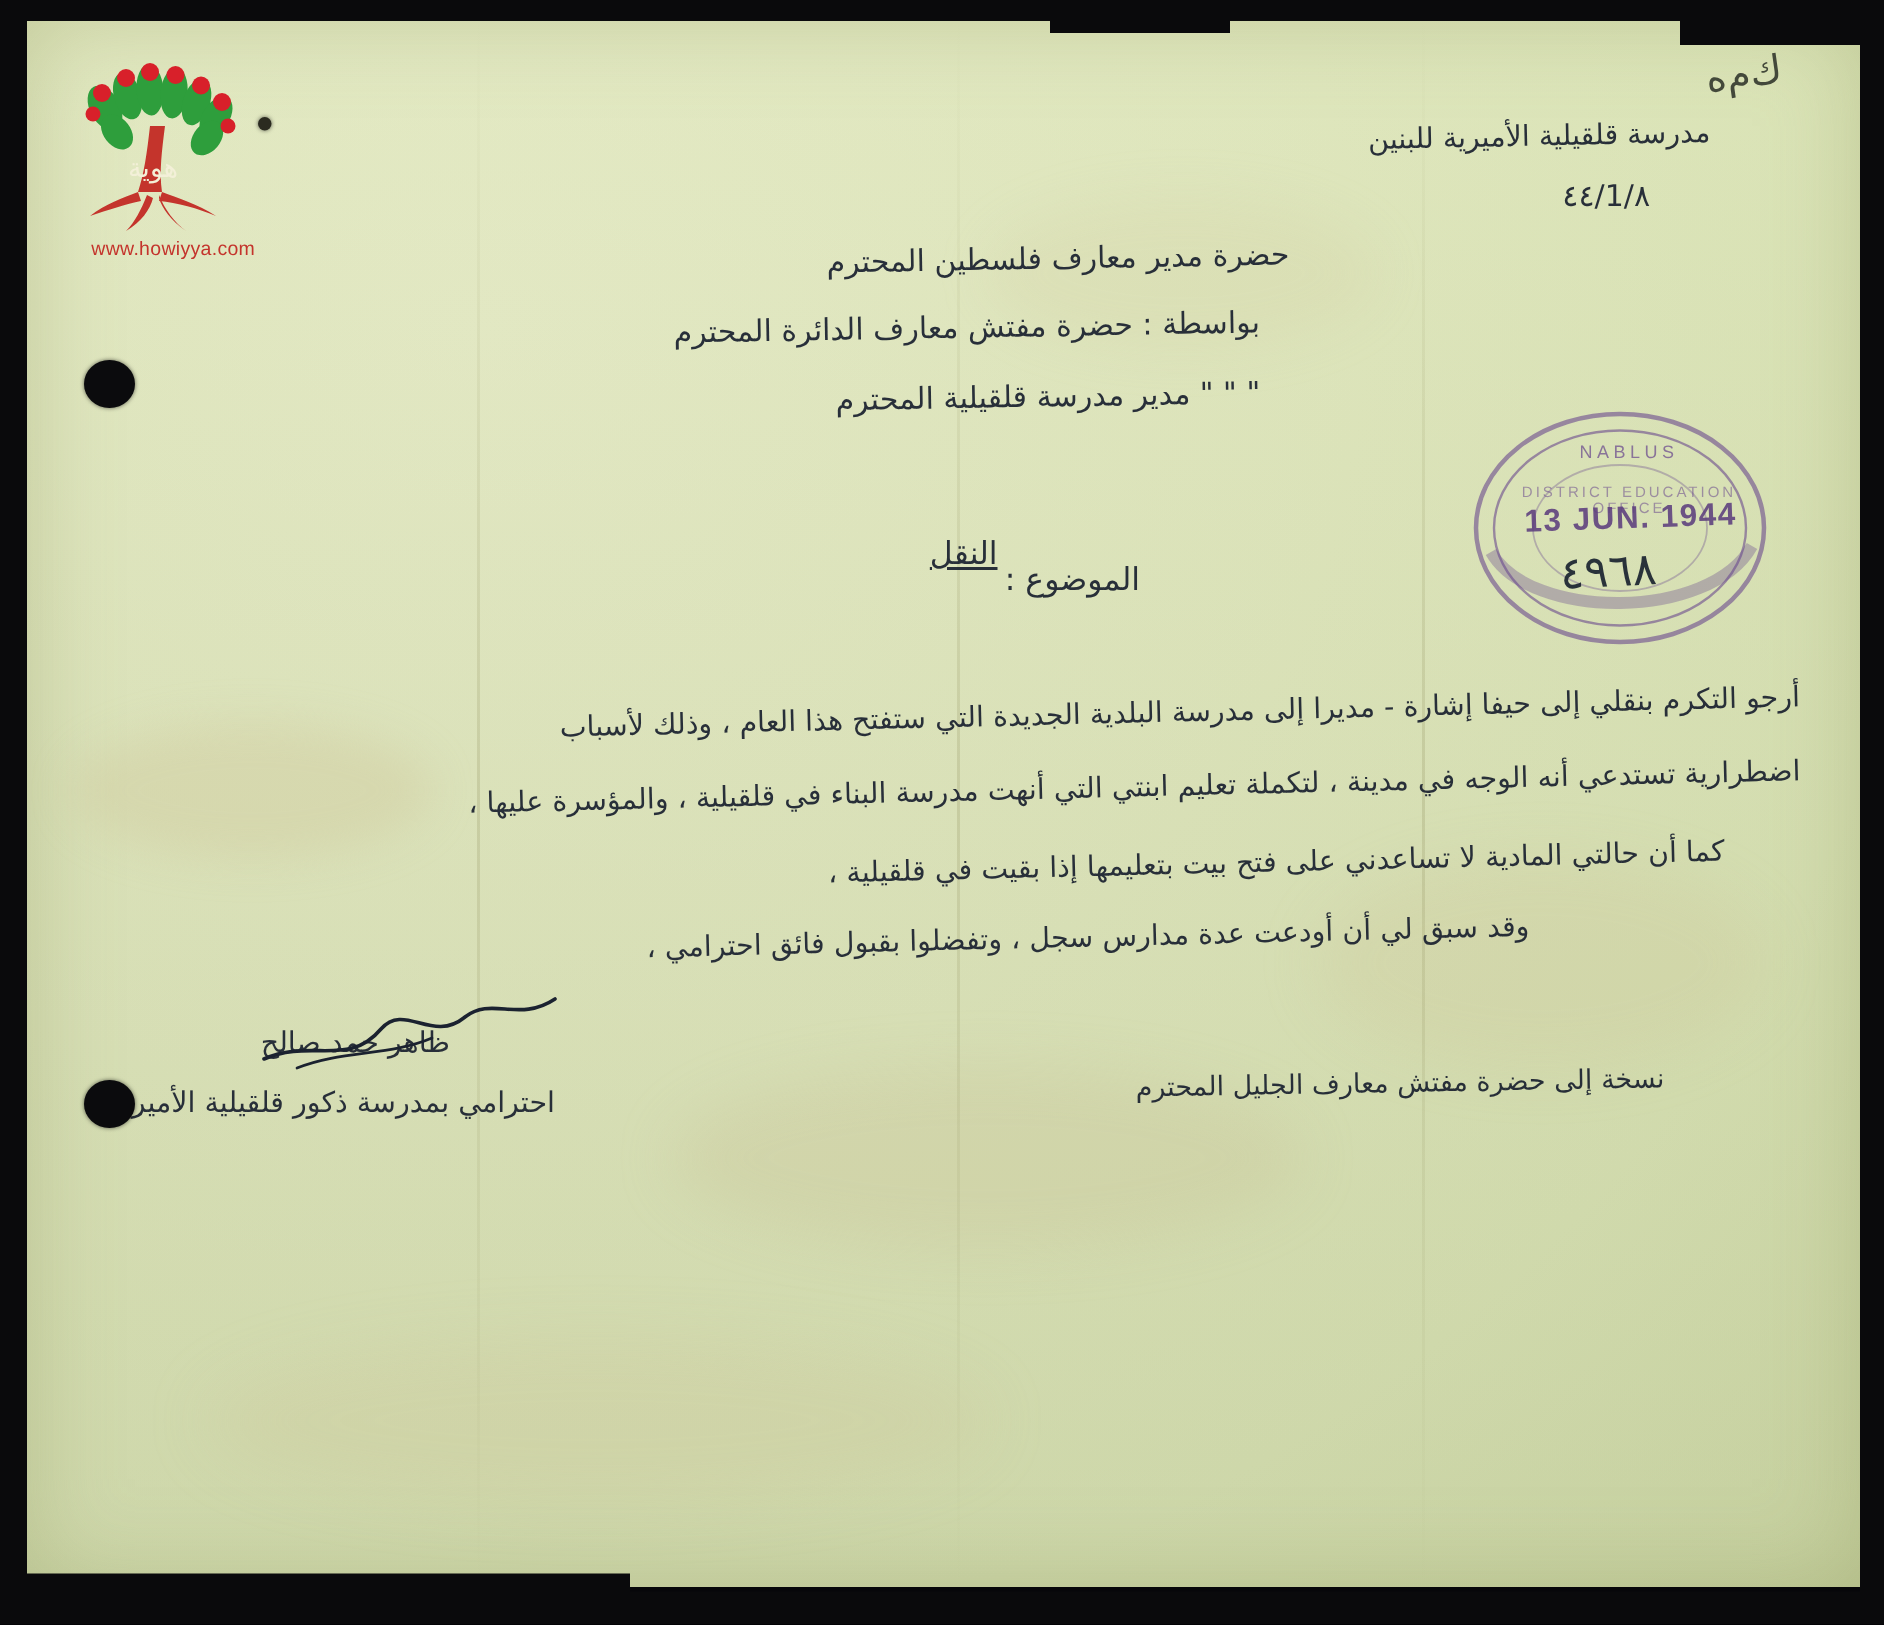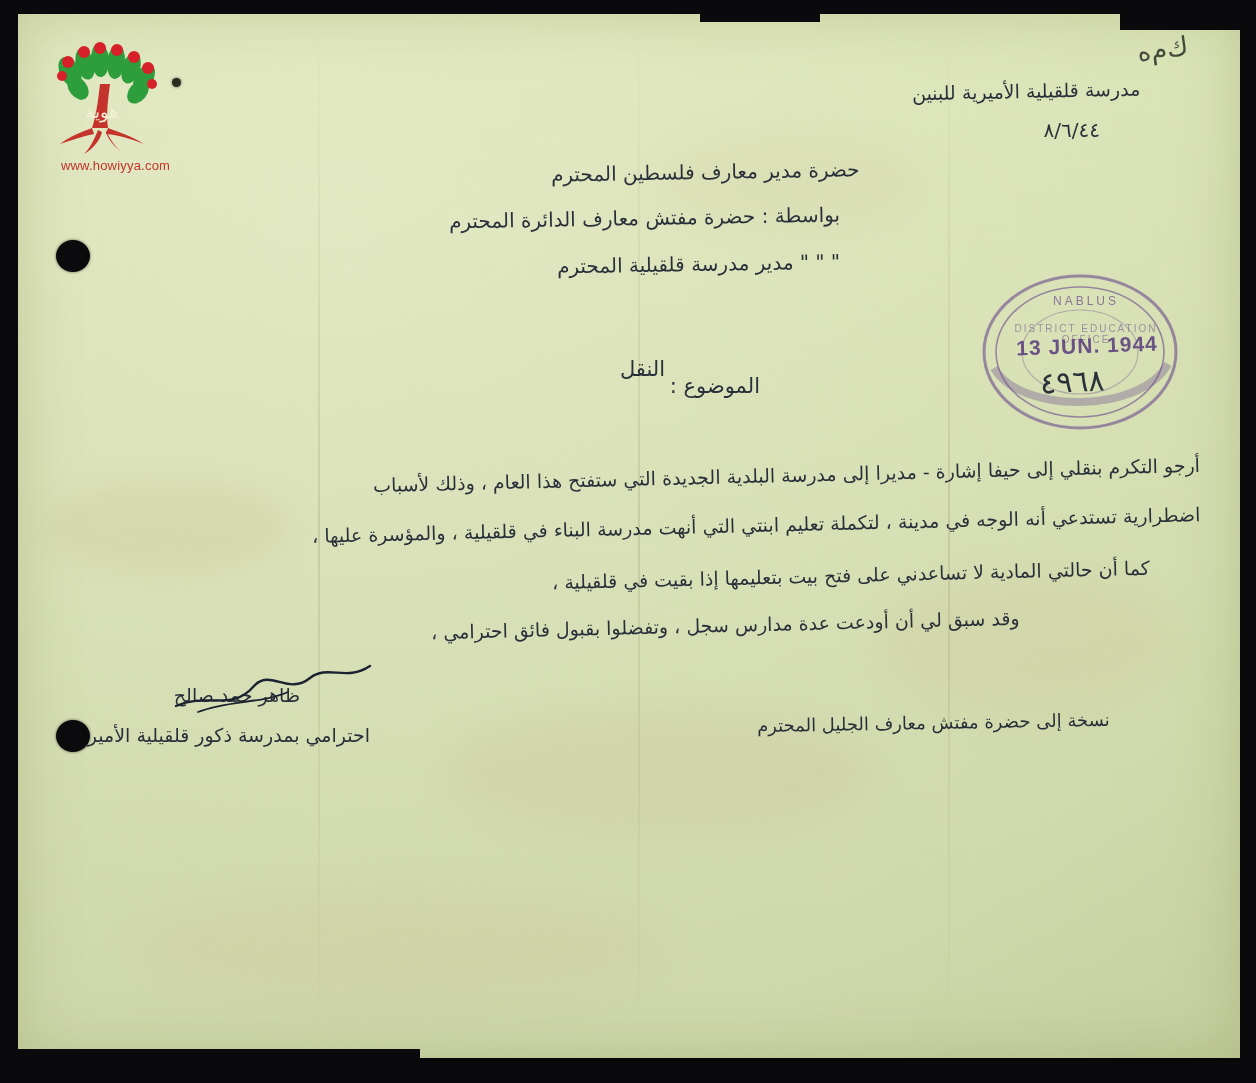--- a/index.html
+++ b/index.html
@@ -252,28 +252,28 @@
         </g>
 
         <text x="64" y="86" font-family="DejaVu Sans, sans-serif" font-size="18" fill="#f3f0d8" text-anchor="middle">هوية</text>
       </svg>
       <div class="logo-url">www.howiyya.com</div>
     </div>
 
     <div class="archive-mark">ك‌م‌ه</div>
 
     <div class="arabic a-header" style="right:100px; top:68px;">مدرسة قلقيلية الأميرية للبنين</div>
-    <div class="arabic a-date" style="right:140px; top:106px;">٨/٦/٤٤</div>
+    <div class="arabic a-date" style="right:140px; top:106px;">٨/1/٤٤</div>
 
     <div class="arabic a-addr" style="right:380px; top:148px;">حضرة مدير معارف فلسطين المحترم</div>
     <div class="arabic a-addr" style="right:400px; top:194px;">بواسطة : حضرة مفتش معارف الدائرة المحترم</div>
     <div class="arabic a-addr" style="right:400px; top:240px;">"        "      "      مدير مدرسة قلقيلية المحترم</div>
 
     <div class="arabic a-subject" style="right:480px; top:326px;margin-top:36px;">الموضوع :</div>
-    <div class="arabic a-subject" style="right:575px; top:345px;">النقل</div>
+    <div class="arabic a-subject" style="right:575px; top:345px;text-decoration:underline;">النقل</div>
 
     <div class="arabic a-body" style="right:40px; top:452px;">أرجو التكرم بنقلي إلى حيفا إشارة - مديرا إلى مدرسة البلدية الجديدة التي ستفتح هذا العام ، وذلك لأسباب</div>
     <div class="arabic a-body" style="right:40px; top:502px;">اضطرارية تستدعي أنه الوجه في مدينة ، لتكملة تعليم ابنتي التي أنهت مدرسة البناء في قلقيلية ، والمؤسرة عليها ،</div>
     <div class="arabic a-body" style="right:90px; top:552px;">كما أن حالتي المادية لا تساعدني على فتح بيت بتعليمها إذا بقيت في قلقيلية ،</div>
     <div class="arabic a-body" style="right:220px; top:602px;">وقد سبق لي أن أودعت عدة مدارس سجل ،      وتفضلوا بقبول فائق احترامي ،</div>
 
     <div class="hw" style="left:150px; top:640px;">
       <svg width="210" height="70" viewBox="0 0 210 70">
         <path d="M8 54 C40 40, 64 60, 86 34 C102 16, 120 44, 142 26 C160 12, 178 30, 202 14" fill="none" stroke="#1b2230" stroke-width="2.4" stroke-linecap="round"></path>
         <path d="M30 60 C60 48, 92 52, 120 40" fill="none" stroke="#1b2230" stroke-width="1.8" stroke-linecap="round"></path>

